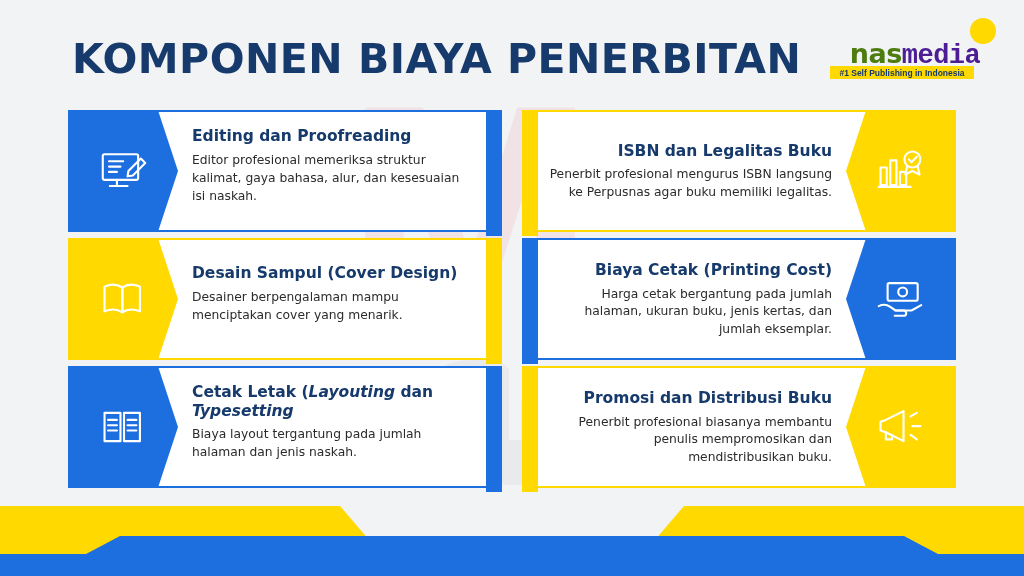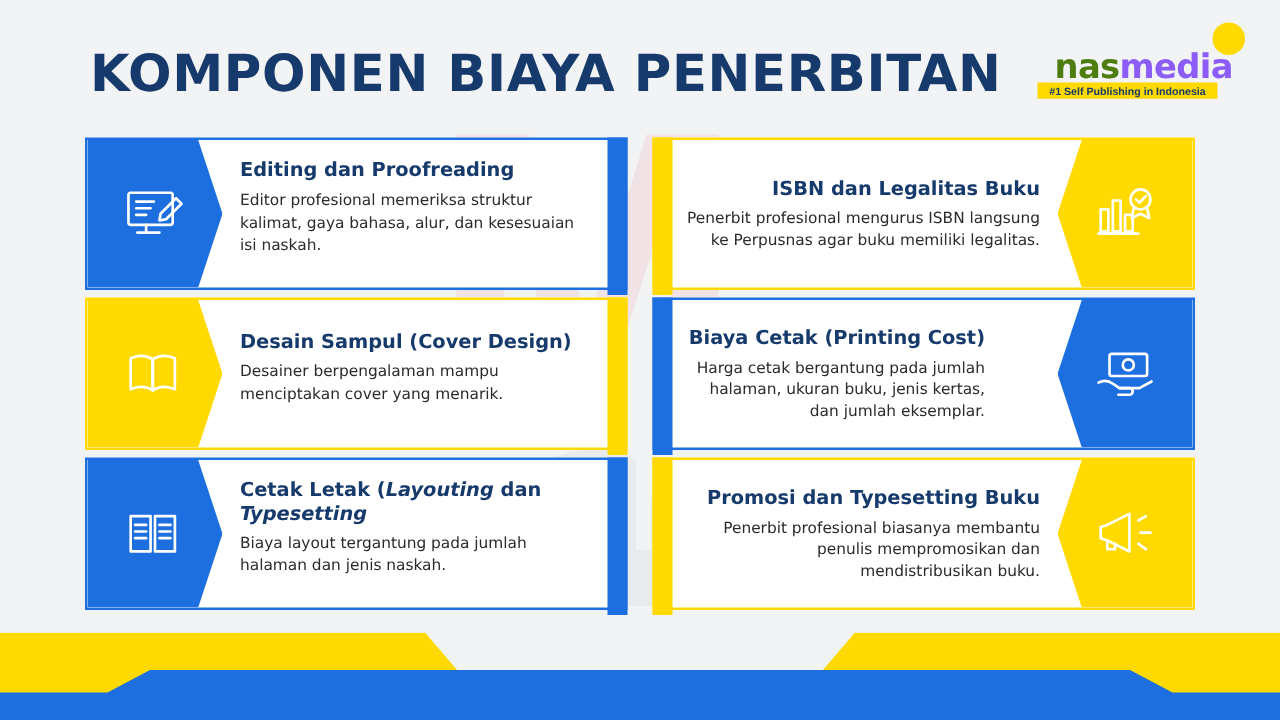--- a/index.html
+++ b/index.html
@@ -59,21 +59,21 @@
   .logo-word {
     position: absolute;
     left: 0; top: 20px;
     width: 170px;
     font-size: 27px;
     font-weight: 700;
     letter-spacing: -0.5px;
     font-family: "DejaVu Sans", sans-serif;
   }
   .logo-word .nas { color: #4d7c0f; }
-  .logo-word .media { color: #8b5cf6; }
+  .logo-word .media { color: #4c1d95; font-family: Liberation Mono, monospace; }
   .logo-tag {
     position: absolute;
     left: 0; top: 48px;
     width: 144px;
     font-size: 8.5px;
     font-weight: 700;
     color: #163a6b;
     background: #ffd900;
     padding: 1.5px 0;
   }
@@ -232,21 +232,21 @@
         <path d="M28 13v28"></path>
       </svg>
     </div>
     <div class="card-body">
       <div class="card-title">Desain Sampul (Cover Design)</div>
       <div class="card-desc">Desainer berpengalaman mampu menciptakan cover yang menarik.</div>
     </div>
     <div class="edge yellow"></div>
   </div>
 
-  <div class="card" style="left:522px; top:238px;gap:44px;">
+  <div class="card" style="left:522px; top:238px;">
     <div class="edge left"></div>
     <div class="card-body rt">
       <div class="card-title">Biaya Cetak (Printing Cost)</div>
       <div class="card-desc">Harga cetak bergantung pada jumlah halaman, ukuran buku, jenis kertas, dan jumlah eksemplar.</div>
     </div>
     <div class="chev right">
       <svg class="ico" viewBox="0 0 60 52" fill="none" stroke="#ffffff" stroke-width="2.4" stroke-linecap="round" stroke-linejoin="round">
         <rect x="16" y="8" width="34" height="20" rx="2"></rect>
         <circle cx="33" cy="18" r="5"></circle>
         <path d="M6 34c4-2 9-2 13 1l6 4h9a3 3 0 010 6H24"></path>
@@ -266,21 +266,21 @@
     <div class="card-body">
       <div class="card-title"><span>Cetak Letak (</span><em>Layouting</em><span> dan </span><em>Typesetting</em></div>
       <div class="card-desc">Biaya layout tergantung pada jumlah halaman dan jenis naskah.</div>
     </div>
     <div class="edge"></div>
   </div>
 
   <div class="card yellow" style="left:522px; top:366px;">
     <div class="edge yellow left"></div>
     <div class="card-body rt">
-      <div class="card-title">Promosi dan Typesetting Buku</div>
+      <div class="card-title">Promosi dan Distribusi Buku</div>
       <div class="card-desc">Penerbit profesional biasanya membantu penulis mempromosikan dan mendistribusikan buku.</div>
     </div>
     <div class="chev yellow right">
       <svg class="ico" viewBox="0 0 60 52" fill="none" stroke="#ffffff" stroke-width="2.4" stroke-linecap="round" stroke-linejoin="round">
         <path d="M8 20v10l6 2 20 10V8L14 18z"></path>
         <path d="M14 32v8h7v-5"></path>
         <path d="M42 14l7-4M44 25h9M42 35l7 5"></path>
       </svg>
     </div>
   </div>

